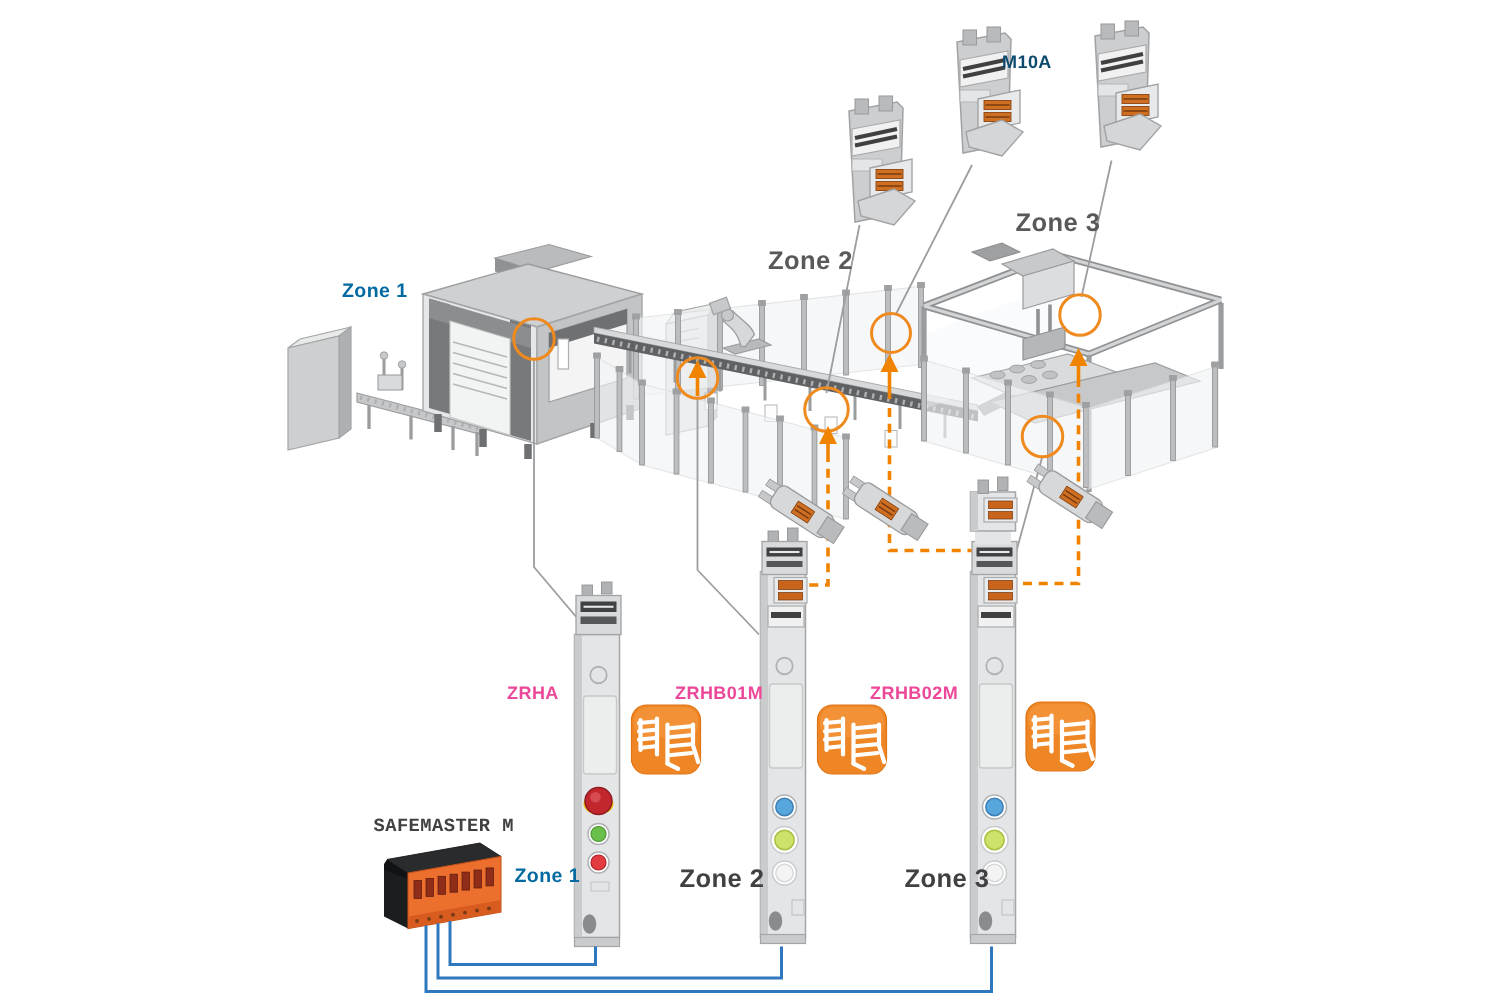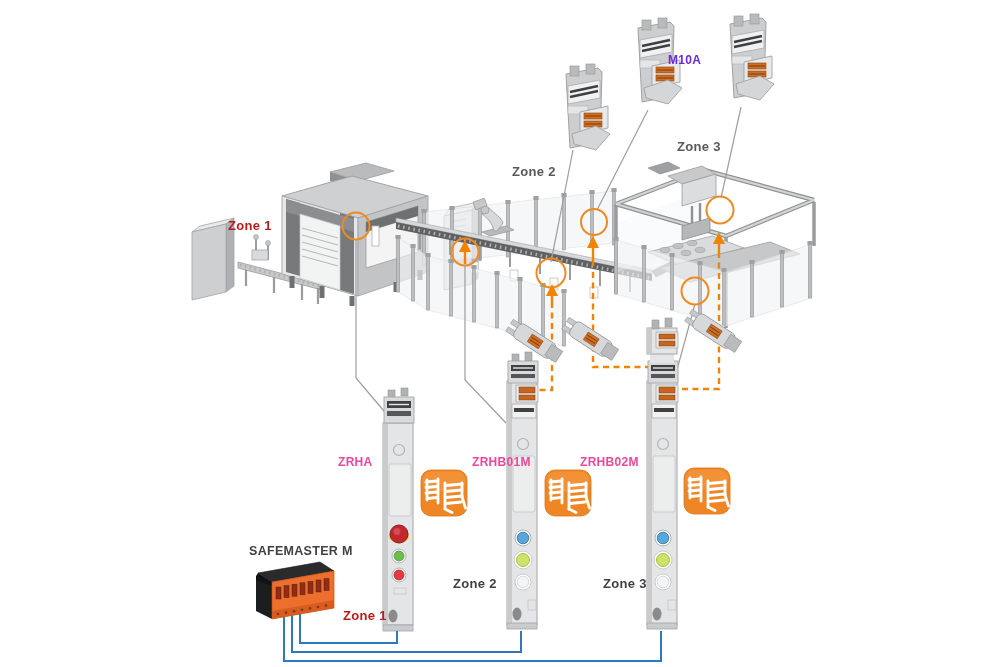--- a/index.html
+++ b/index.html
@@ -1,23 +1,23 @@
 <!DOCTYPE html>
 <html><head>
 <meta charset="utf-8">
 <style>
   html,body{margin:0;padding:0;background:#ffffff;}
   .stage{position:relative;width:1000px;height:667px;background:#ffffff;overflow:hidden;
          font-family:"Liberation Sans",sans-serif;}
   .stage svg{position:absolute;left:0;top:0;}
   .lbl{position:absolute;font-weight:700;white-space:nowrap;letter-spacing:.3px;}
-  .lbl-zone{font-size:13px;color:#58595b;}
-  .lbl-zone-orange{font-size:13px;color:#b91c1c;margin-top:32px;}
+  .lbl-zone{font-size:17px;color:#58595b;}
+  .lbl-zone-orange{font-size:13px;color:#0369a1;}
   .lbl-dev{font-size:12px;color:#ec4899;}
-  .lbl-ctrl{font-size:12.5px;color:#414042;}
+  .lbl-ctrl{font-size:12.5px;color:#414042;font-family:Liberation Mono, monospace;}
 </style>
 </head>
 <body>
 
 <div class="stage">
 
 <svg width="1000" height="667" viewBox="0 0 1000 667">
   <defs>
     <g id="fpost">
       <rect x="-1.6" y="0" width="3.2" height="54" fill="#bcbec0" stroke="#939597" stroke-width="0.6"></rect>
@@ -331,22 +331,22 @@
   <g stroke="#2f78bd" stroke-width="2" fill="none">
     <path d="M300,614 V643 H397 V631"></path>
     <path d="M292,615.5 V652 H521 V631"></path>
     <path d="M284,617 V661 H661 V631"></path>
   </g>
 </svg>
 
 <div class="lbl lbl-zone-orange" style="left:228px;top:186px">Zone 1</div>
 <div class="lbl lbl-zone" style="left:512px;top:164px">Zone 2</div>
 <div class="lbl lbl-zone" style="left:677px;top:139px">Zone 3</div>
-<div class="lbl lbl-dev" style="left:668px;top:53px;color:#6d28d9">M10A</div>
+<div class="lbl lbl-dev" style="left:668px;top:34px;color:#0c4a6e">M10A</div>
 <div class="lbl lbl-dev" style="left:338px;top:455px">ZRHA</div>
-<div class="lbl lbl-dev" style="left:472px;top:455px">ZRHB01M</div>
+<div class="lbl lbl-dev" style="left:450px;top:455px">ZRHB01M</div>
 <div class="lbl lbl-dev" style="left:580px;top:455px">ZRHB02M</div>
 <div class="lbl lbl-ctrl" style="left:249px;top:544px">SAFEMASTER M</div>
 <div class="lbl lbl-zone-orange" style="left:343px;top:576px">Zone 1</div>
 <div class="lbl lbl-zone" style="left:453px;top:576px;color:#414042">Zone 2</div>
 <div class="lbl lbl-zone" style="left:603px;top:576px;color:#414042">Zone 3</div>
 
 </div>
 
 </body></html>

